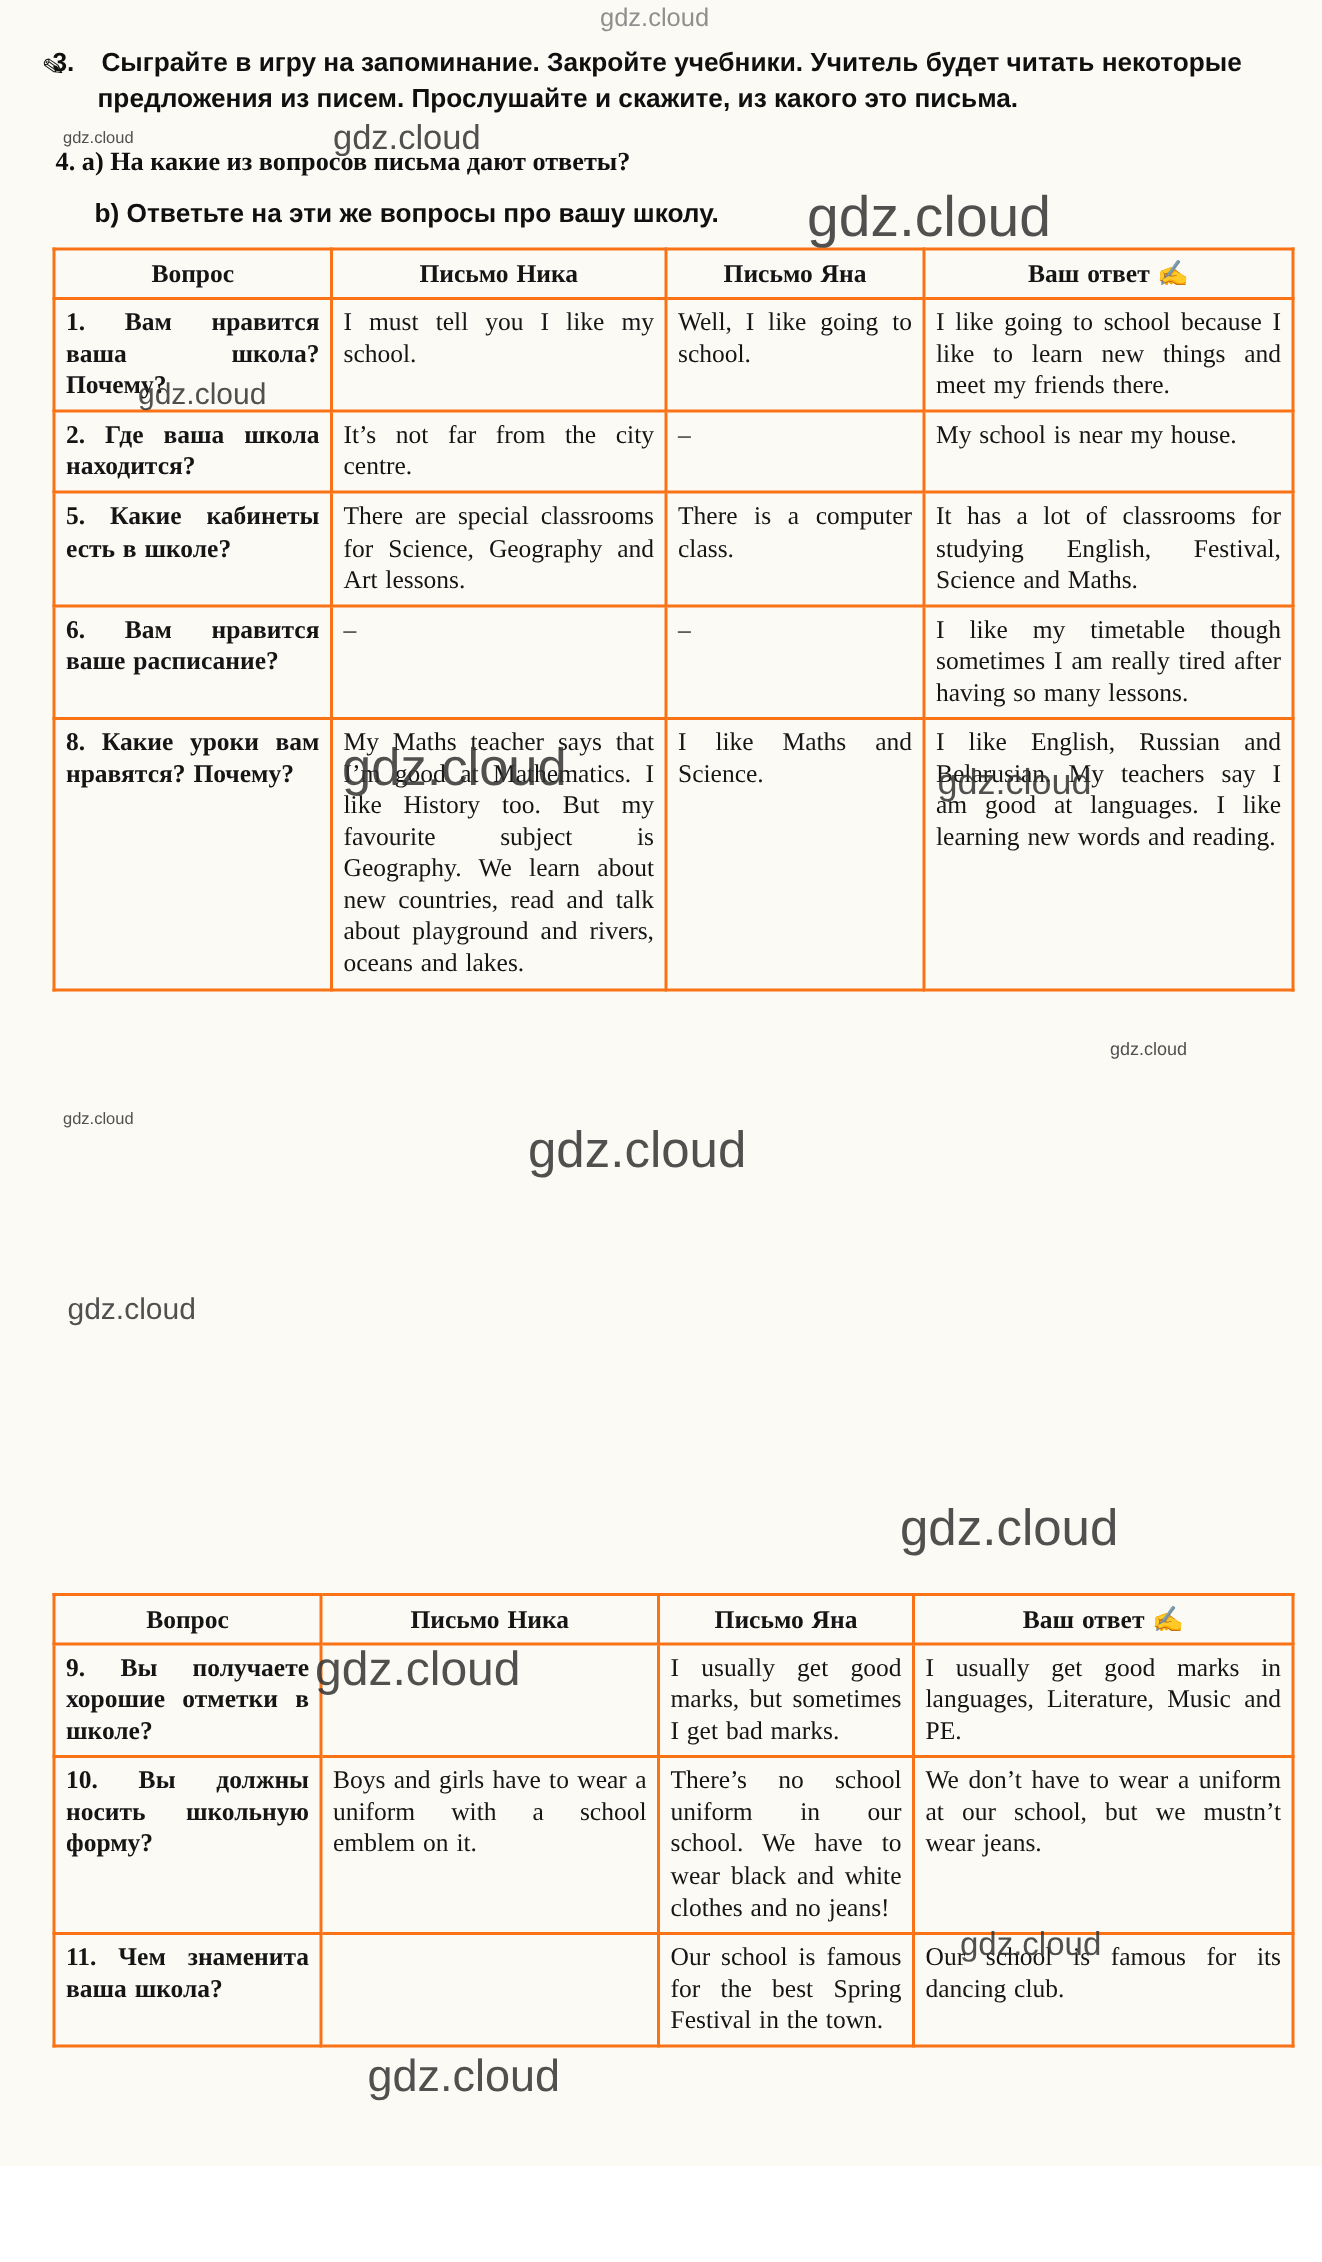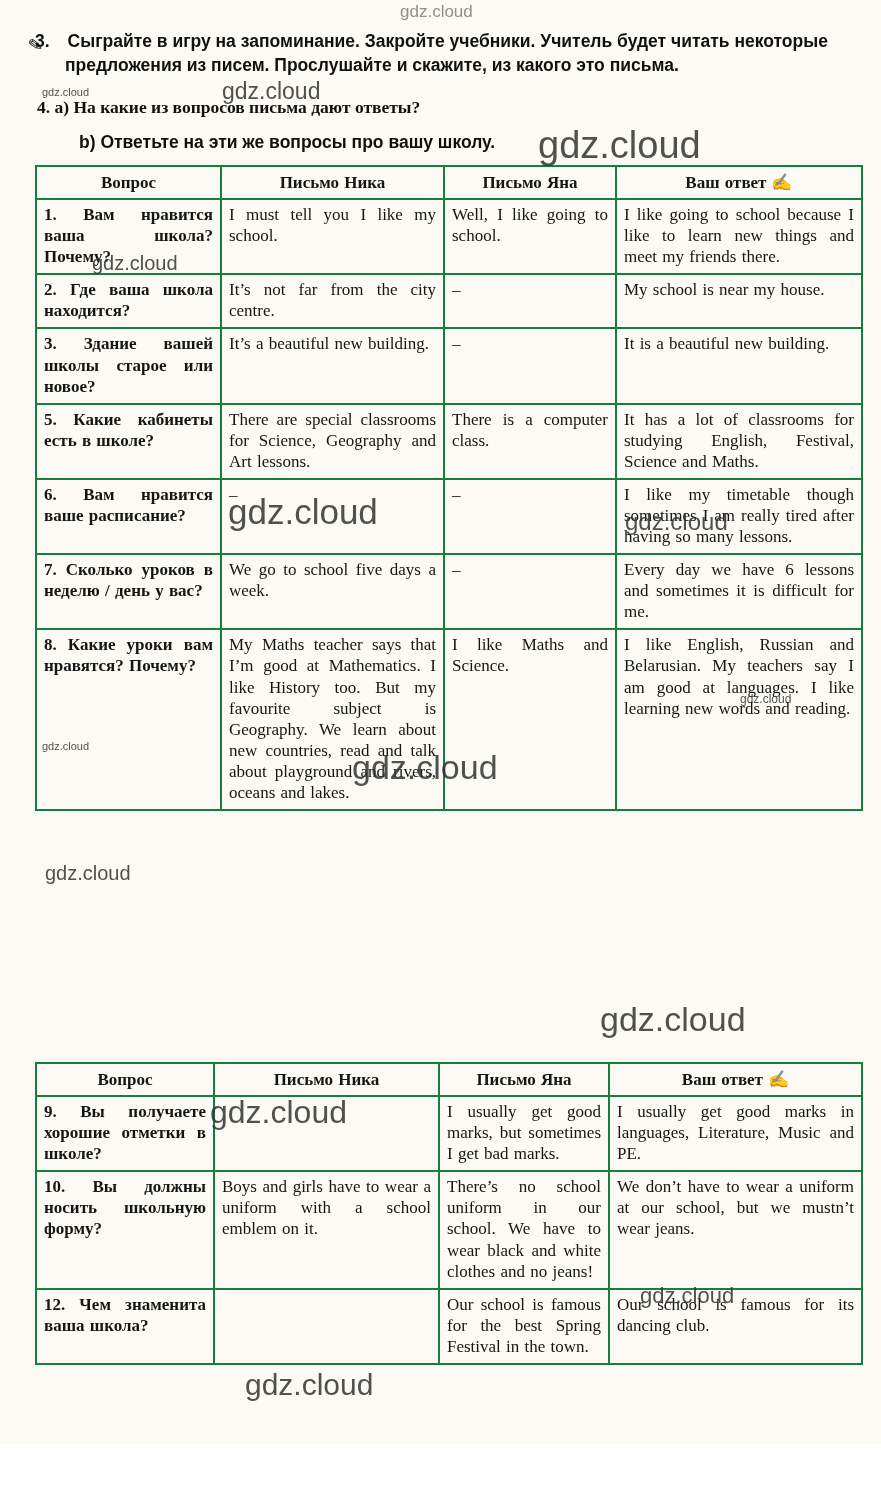--- a/index.html
+++ b/index.html
@@ -23,34 +23,34 @@
   .instr3 {
     position: absolute;
     left: 35px; top: 30px;
     width: 822px;
     padding-left: 30px;
     text-indent: -30px;
   }
   .instr3 .num { margin-right: 8px; }
   .instr3 .pencil { margin-right: 10px; font-weight: normal; display:inline-block; transform: rotate(-10deg); }
   .instr4a { position: absolute; left: 37px; top: 96px; font-family: Liberation Serif, serif; }
-  .instr4b { position: absolute; left: 63px; top: 131px; margin-left: 16px; }
+  .instr4b { position: absolute; left: 63px; top: 131px; }
   
   table.qa {
     border-collapse: collapse;
     position: absolute;
     left: 35px;
     width: 826px;
     table-layout: fixed;
     background: transparent;
   }
   .t1 { top: 165px; }
   .t2 { top: 1062px; }
   table.qa th, table.qa td {
-    border: 2px solid #15803d;
+    border: 2px solid #f97316;
     padding: 4px 7px 6px 7px;
     vertical-align: top;
     font-size: 17px;
     line-height: 1.24;
     text-align: justify;
     word-spacing: 1px;
   }
   table.qa th {
     text-align: center;
     font-weight: bold;
@@ -120,42 +120,30 @@
       <td>Well, I like going to school.</td>
       <td>I like going to school because I like to learn new things and meet my friends there.</td>
     </tr>
     <tr>
       <td class="qcell">2. Где ваша школа находится?</td>
       <td>It’s not far from the city centre.</td>
       <td class="center">–</td>
       <td>My school is near my house.</td>
     </tr>
     <tr>
-      <td class="qcell">3. Здание вашей школы старое или новое?</td>
-      <td>It’s a beautiful new building.</td>
-      <td class="center">–</td>
-      <td>It is a beautiful new building.</td>
-    </tr>
-    <tr>
       <td class="qcell">5. Какие кабинеты есть в школе?</td>
       <td>There are special classrooms for Science, Geography and Art lessons.</td>
       <td>There is a computer class.</td>
       <td>It has a lot of classrooms for studying English, Festival, Science and Maths.</td>
     </tr>
     <tr>
       <td class="qcell">6. Вам нравится ваше расписание?</td>
       <td class="center">–</td>
       <td class="center">–</td>
       <td>I like my timetable though sometimes I am really tired after having so many lessons.</td>
-    </tr>
-    <tr>
-      <td class="qcell">7. Сколько уроков в неделю / день у вас?</td>
-      <td>We go to school five days a week.</td>
-      <td class="center">–</td>
-      <td>Every day we have 6 lessons and sometimes it is difficult for me.</td>
     </tr>
     <tr>
       <td class="qcell">8. Какие уроки вам нравятся? Почему?</td>
       <td>My Maths teacher says that I’m good at Mathematics. I like History too. But my favourite subject is Geography. We learn about new countries, read and talk about playground and rivers, oceans and lakes.</td>
       <td>I like Maths and Science.</td>
       <td>I like English, Russian and Belarusian. My teachers say I am good at languages. I like learning new words and reading.</td>
     </tr>
   </tbody>
     </table>
 
@@ -179,21 +167,21 @@
       <td>I usually get good marks, but sometimes I get bad marks.</td>
       <td>I usually get good marks in languages, Literature, Music and PE.</td>
     </tr>
     <tr>
       <td class="qcell">10. Вы должны носить школьную форму?</td>
       <td>Boys and girls have to wear a uniform with a school emblem on it.</td>
       <td>There’s no school uniform in our school. We have to wear black and white clothes and no jeans!</td>
       <td>We don’t have to wear a uniform at our school, but we mustn’t wear jeans.</td>
     </tr>
     <tr>
-      <td class="qcell">12. Чем знаменита ваша школа?</td>
+      <td class="qcell">11. Чем знаменита ваша школа?</td>
       <td></td>
       <td>Our school is famous for the best Spring Festival in the town.</td>
       <td>Our school is famous for its dancing club.</td>
     </tr>
   </tbody>
     </table>
 
 </div>
 
 </body></html>

